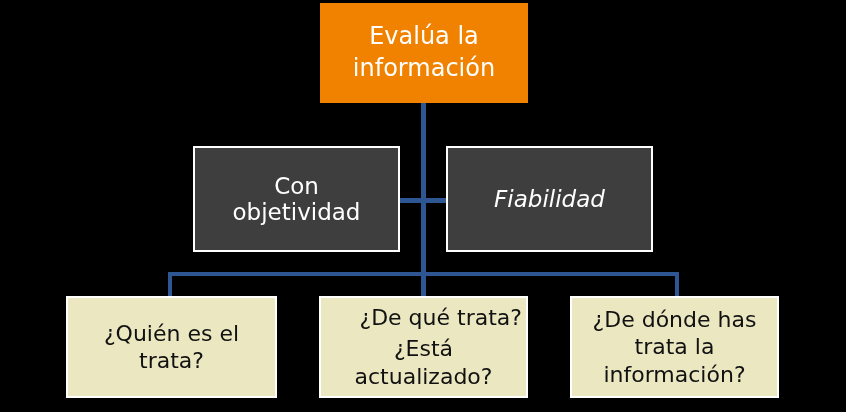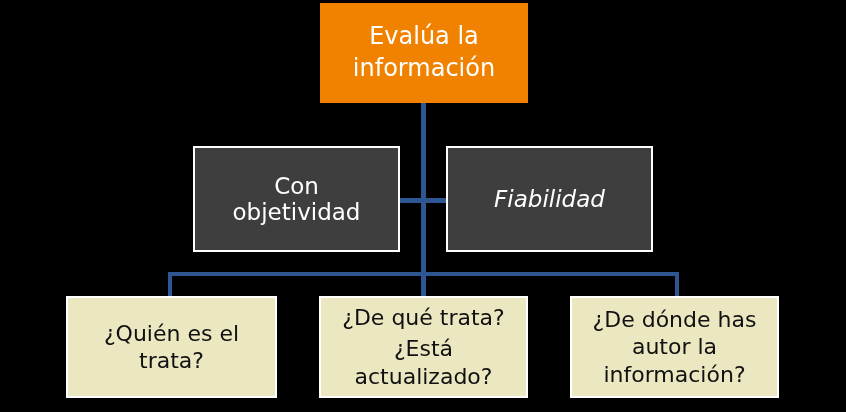--- a/index.html
+++ b/index.html
@@ -48,21 +48,21 @@
     background: #EBE8C1;
     border: 2px solid #FFFFFF;
     color: #111111;
     font-size: 22px;
     line-height: 1.25;
     top: 296px;
     height: 102px;
     padding: 0 4px;
   }
   .leaf-node.one   { left: 66px;  width: 211px; }
-  .leaf-node.two   { left: 319px; width: 209px; }
+  .leaf-node.two   { left: 319px; width: 209px; align-items: flex-end; }
   .leaf-node.three { left: 570px; width: 209px; }
   .leaf-node .para + .para { margin-top: 4px; }
   .connector {
     position: absolute;
     background: #2E5693;
   }
   .conn-v-center { left: 421px; top: 103px; width: 5px; height: 193px; }
   .conn-h-mid    { left: 400px; top: 198px; width: 46px; height: 5px; }
   .conn-h-dist   { left: 168px; top: 272px; width: 511px; height: 4px; }
   .conn-stub-left  { left: 168px; top: 272px; width: 4px; height: 24px; }
@@ -91,16 +91,16 @@
   </div>
 
   <div class="node leaf-node one">
     <div class="para">¿Quién es el trata?</div>
   </div>
   <div class="node leaf-node two">
     <div class="para">¿De qué trata?</div>
     <div class="para">¿Está actualizado?</div>
   </div>
   <div class="node leaf-node three">
-    <div class="para">¿De dónde has autor la información?</div>
+    <div class="para">¿De dónde has trata la información?</div>
   </div>
 
 </div>
 
 </body></html>

